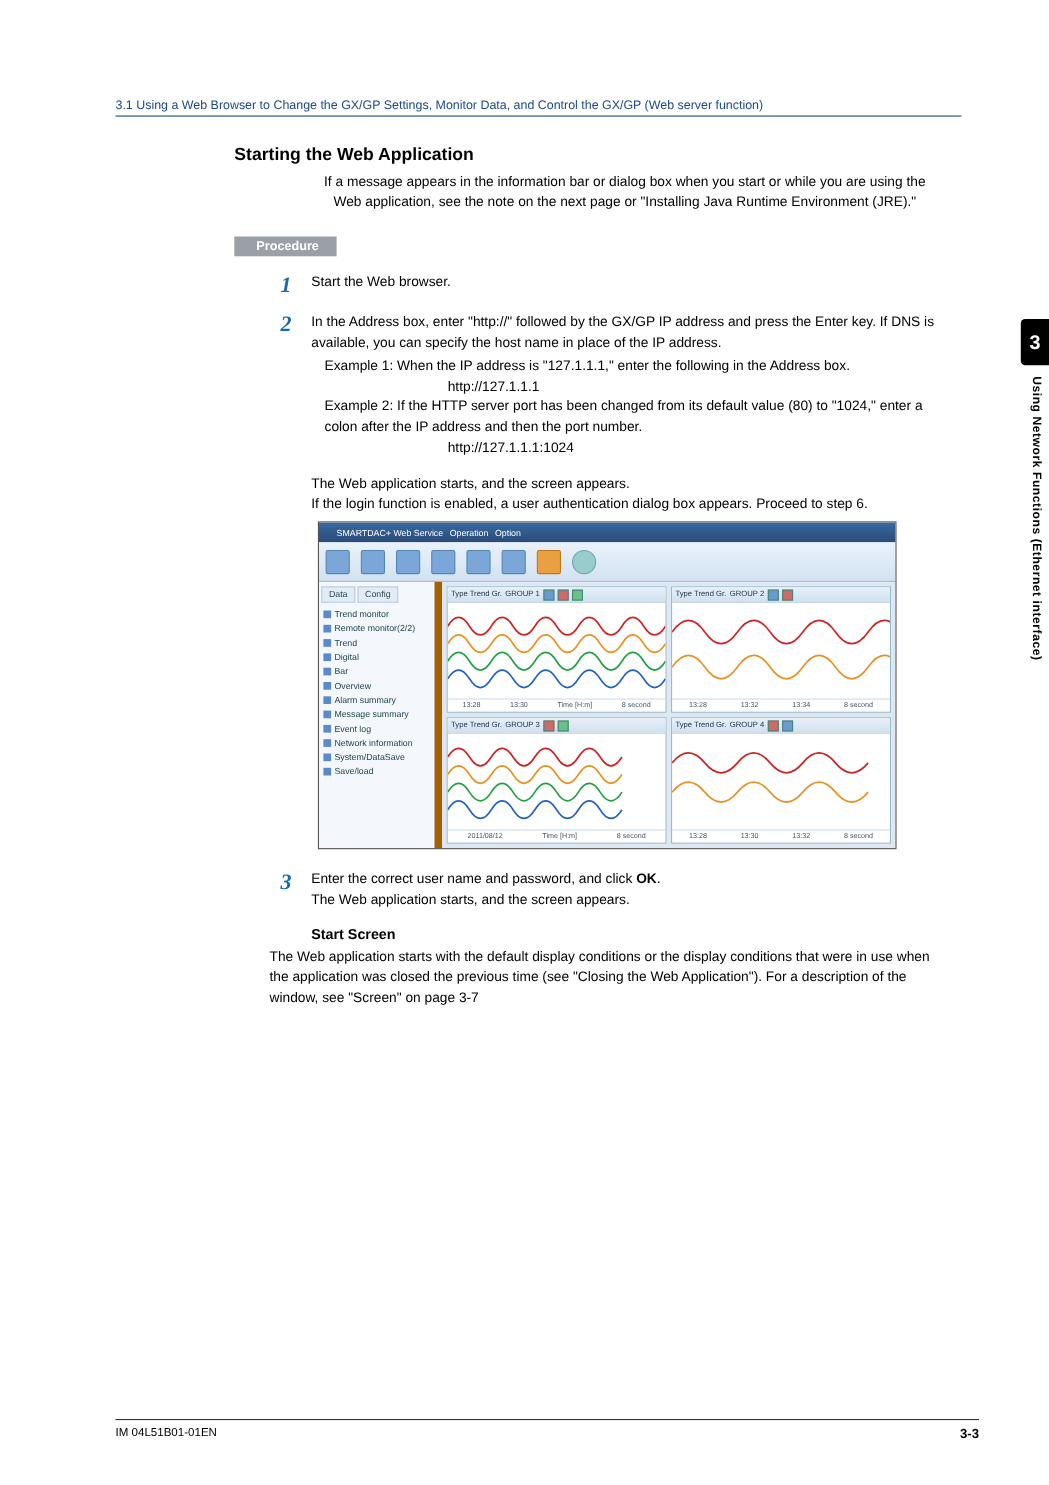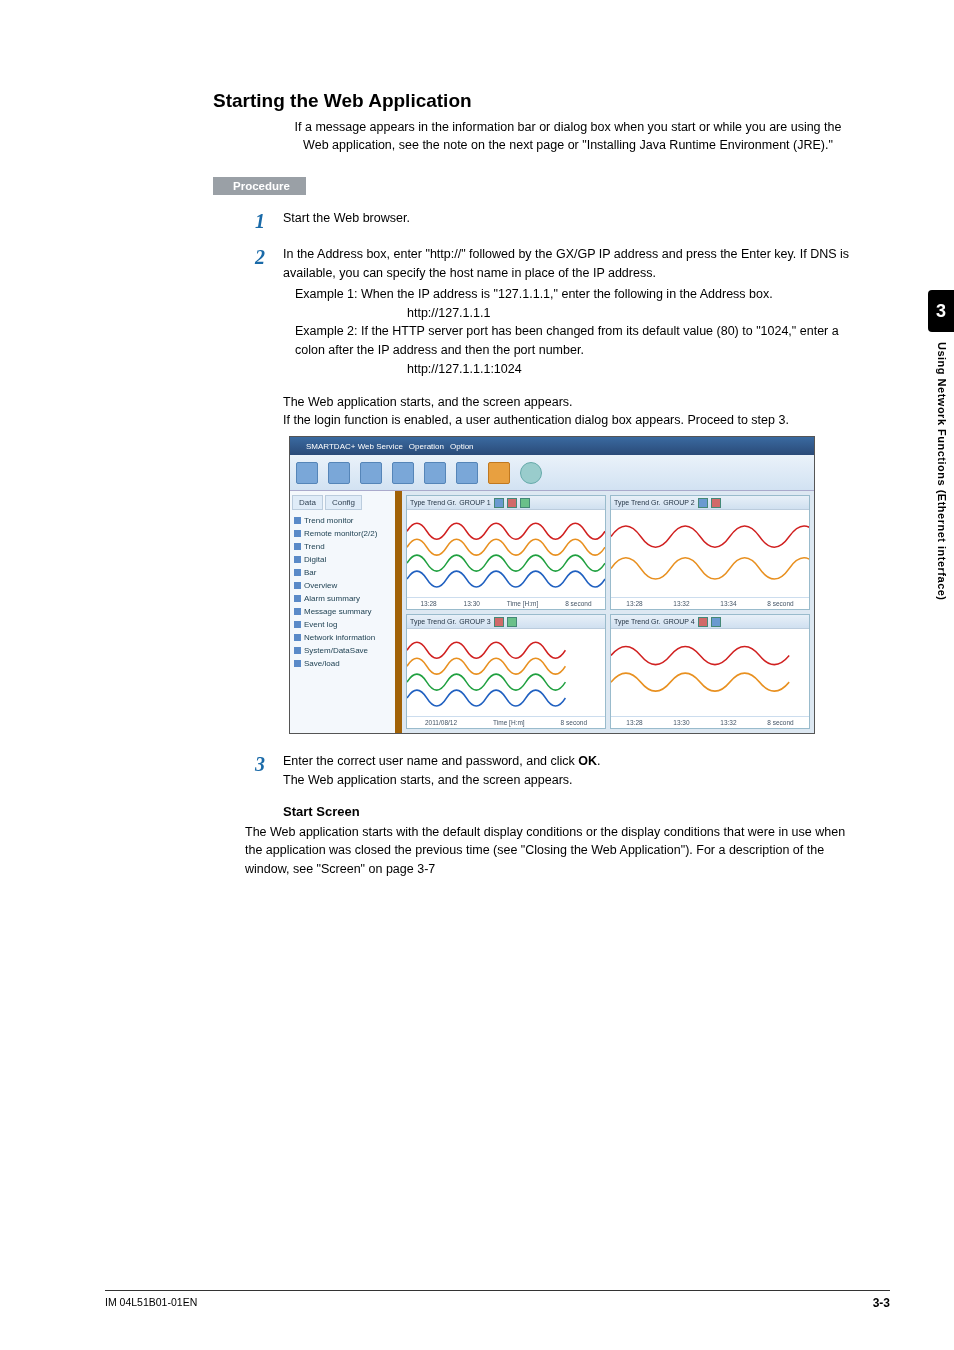--- a/index.html
+++ b/index.html
@@ -13,21 +13,21 @@
   }
   .page { width: 954px; height: 1350px; position: relative; padding: 90px 80px 40px 105px; }
   .breadcrumb {
     font-size: 11.3px;
     color: #1a4a8a;
     border-bottom: 1px solid #1a4a8a;
     padding-bottom: 3px;
     margin-bottom: 26px;
   }
   .content { margin-left: 108px; width: 640px; }
-  h2.section { font-size: 19px; font-weight: bold; margin-bottom: 6px; }
+  h2.section { font-size: 16px; font-weight: bold; margin-bottom: 6px; }
   .intro { font-size: 12.5px; line-height: 1.45; margin-left: 70px; margin-bottom: 22px; text-align: center; }
   .proc-label {
     display: inline-block;
     background: #9aa0a6;
     color: #fff;
     font-size: 11.5px;
     font-weight: bold;
     padding: 3px 16px 3px 20px;
     margin-bottom: 14px;
   }
@@ -97,20 +97,21 @@
     display: flex; justify-content: space-between;
     padding-top: 5px; font-size: 10.5px;
   }
   .footer .r { font-weight: bold; font-size: 12px; }
   b.ok { font-weight: bold; }
 </style>
 </head>
 <body>
 
 <div class="page">
+  <div class="breadcrumb">3.1  Using a Web Browser to Change the GX/GP Settings, Monitor Data, and Control the GX/GP (Web server function)</div>
 
   <div class="content">
     <h2 class="section">Starting the Web Application</h2>
     <p class="intro">If a message appears in the information bar or dialog box when you start or while you are using the Web application, see the note on the next page or "Installing Java Runtime Environment (JRE)."</p>
 
     <div class="proc-label">Procedure</div>
 
     <div class="step">
       <div class="step-num">1</div>
       <div class="step-body">Start the Web browser.</div>
@@ -126,21 +127,21 @@
         </div>
         <div class="example">
           <span class="ex-head">Example 2: </span><span>If the HTTP server port has been changed from its default value (80) to "1024," enter a colon after the IP address and then the port number.</span>
           <div class="example-cont">http://127.1.1.1:1024</div>
         </div>
       </div>
     </div>
 
     <div class="sub-block">
       <div>The Web application starts, and the screen appears.</div>
-      <div>If the login function is enabled, a user authentication dialog box appears. Proceed to step 3.</div>
+      <div>If the login function is enabled, a user authentication dialog box appears. Proceed to step 6.</div>
     </div>
 
     <div class="screenshot">
       <div class="ss-topbar">
         <span class="t">SMARTDAC+ Web Service</span>
         <span class="t">Operation</span>
         <span class="t">Option</span>
       </div>
       <div class="ss-ribbon">
         <div class="ico"></div>

